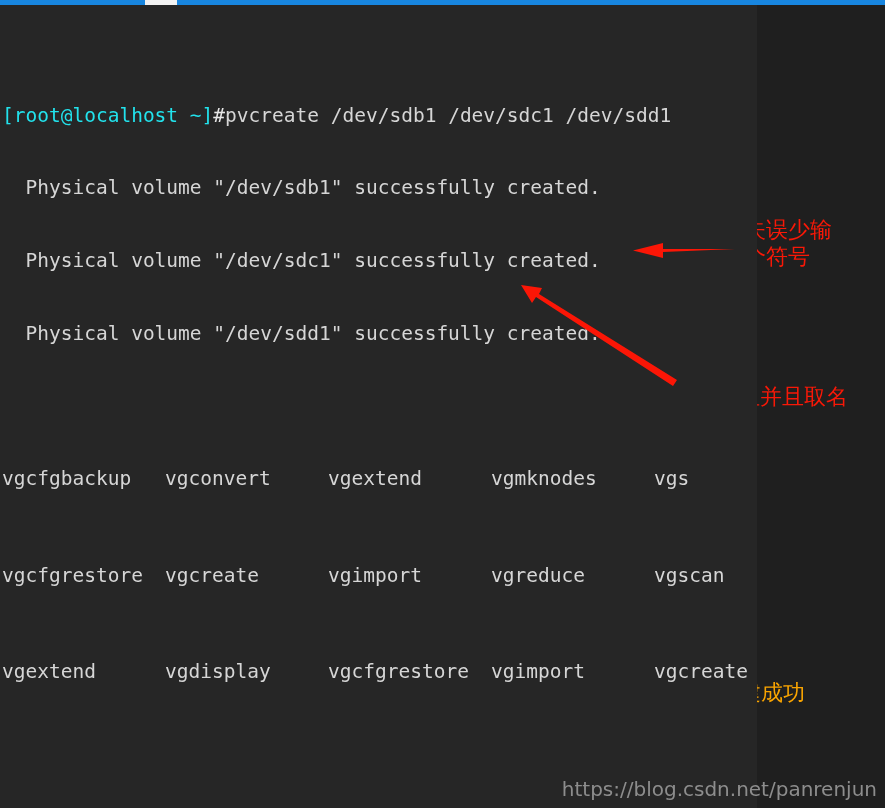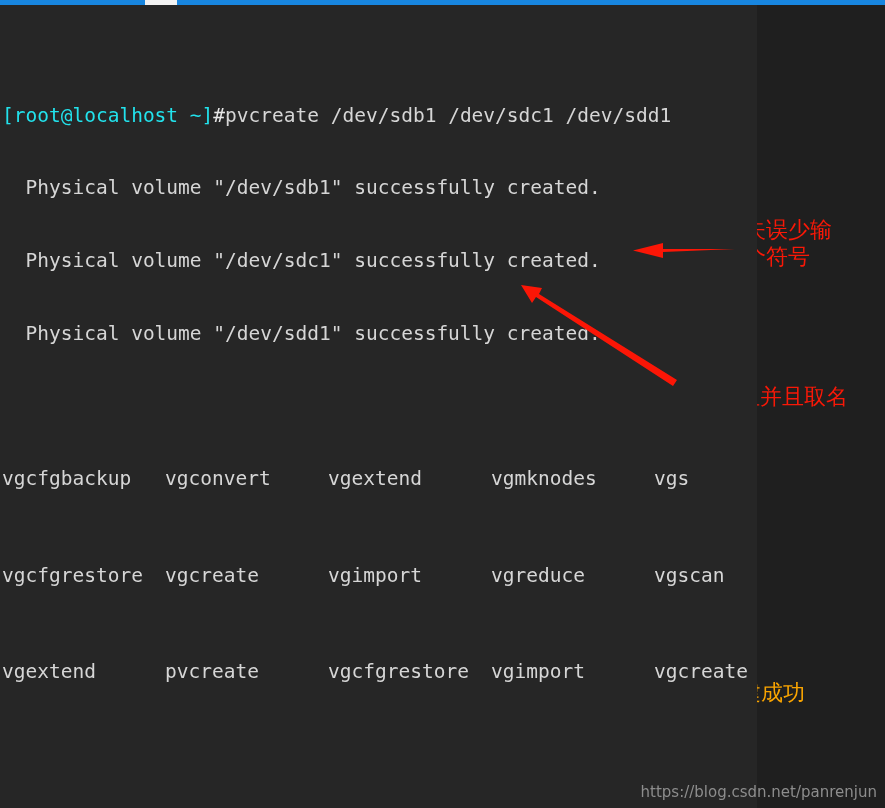--- a/index.html
+++ b/index.html
@@ -78,21 +78,21 @@
     white-space: pre-line;
   }
   .note.red    { color: #f81807; }
   .note.orange { color: #f9a400; }
 
   #watermark {
     position: absolute;
     right: 8px; bottom: 7px;
     color: #8d8d8d;
     font-family: "DejaVu Sans", "Liberation Sans", sans-serif;
-    font-size: 15px;
+    font-size: 20px;
     z-index: 6;
   }
 </style>
 </head>
 <body>
 
 <div id="titlebar">
   <div id="titlebar-tab"></div>
 </div>
 
@@ -103,21 +103,21 @@
   <div class="line txt">  Physical volume "/dev/sdb1" successfully created.</div>
   <div class="line txt">  Physical volume "/dev/sdc1" successfully created.</div>
   <div class="line txt">  Physical volume "/dev/sdd1" successfully created.</div>
 
   
 
   <div class="line vgrow txt"><span class="c1">vgcfgbackup</span><span class="c2">vgconvert</span><span class="c3">vgextend</span><span class="c4">vgmknodes</span><span>vgs</span></div>
 
   <div class="line vgrow txt"><span class="c1">vgcfgrestore</span><span class="c2">vgcreate</span><span class="c3">vgimport</span><span class="c4">vgreduce</span><span>vgscan</span></div>
 
-  <div class="line vgrow txt"><span class="c1">vgextend</span><span class="c2">pvcreate</span><span class="c3">vgcfgrestore</span><span class="c4">vgimport</span><span>vgcreate</span></div>
+  <div class="line vgrow txt"><span class="c1">vgextend</span><span class="c2">vgdisplay</span><span class="c3">vgcfgrestore</span><span class="c4">vgimport</span><span>vgcreate</span></div>
 
   
 
   
   
   
 
   
   
   

